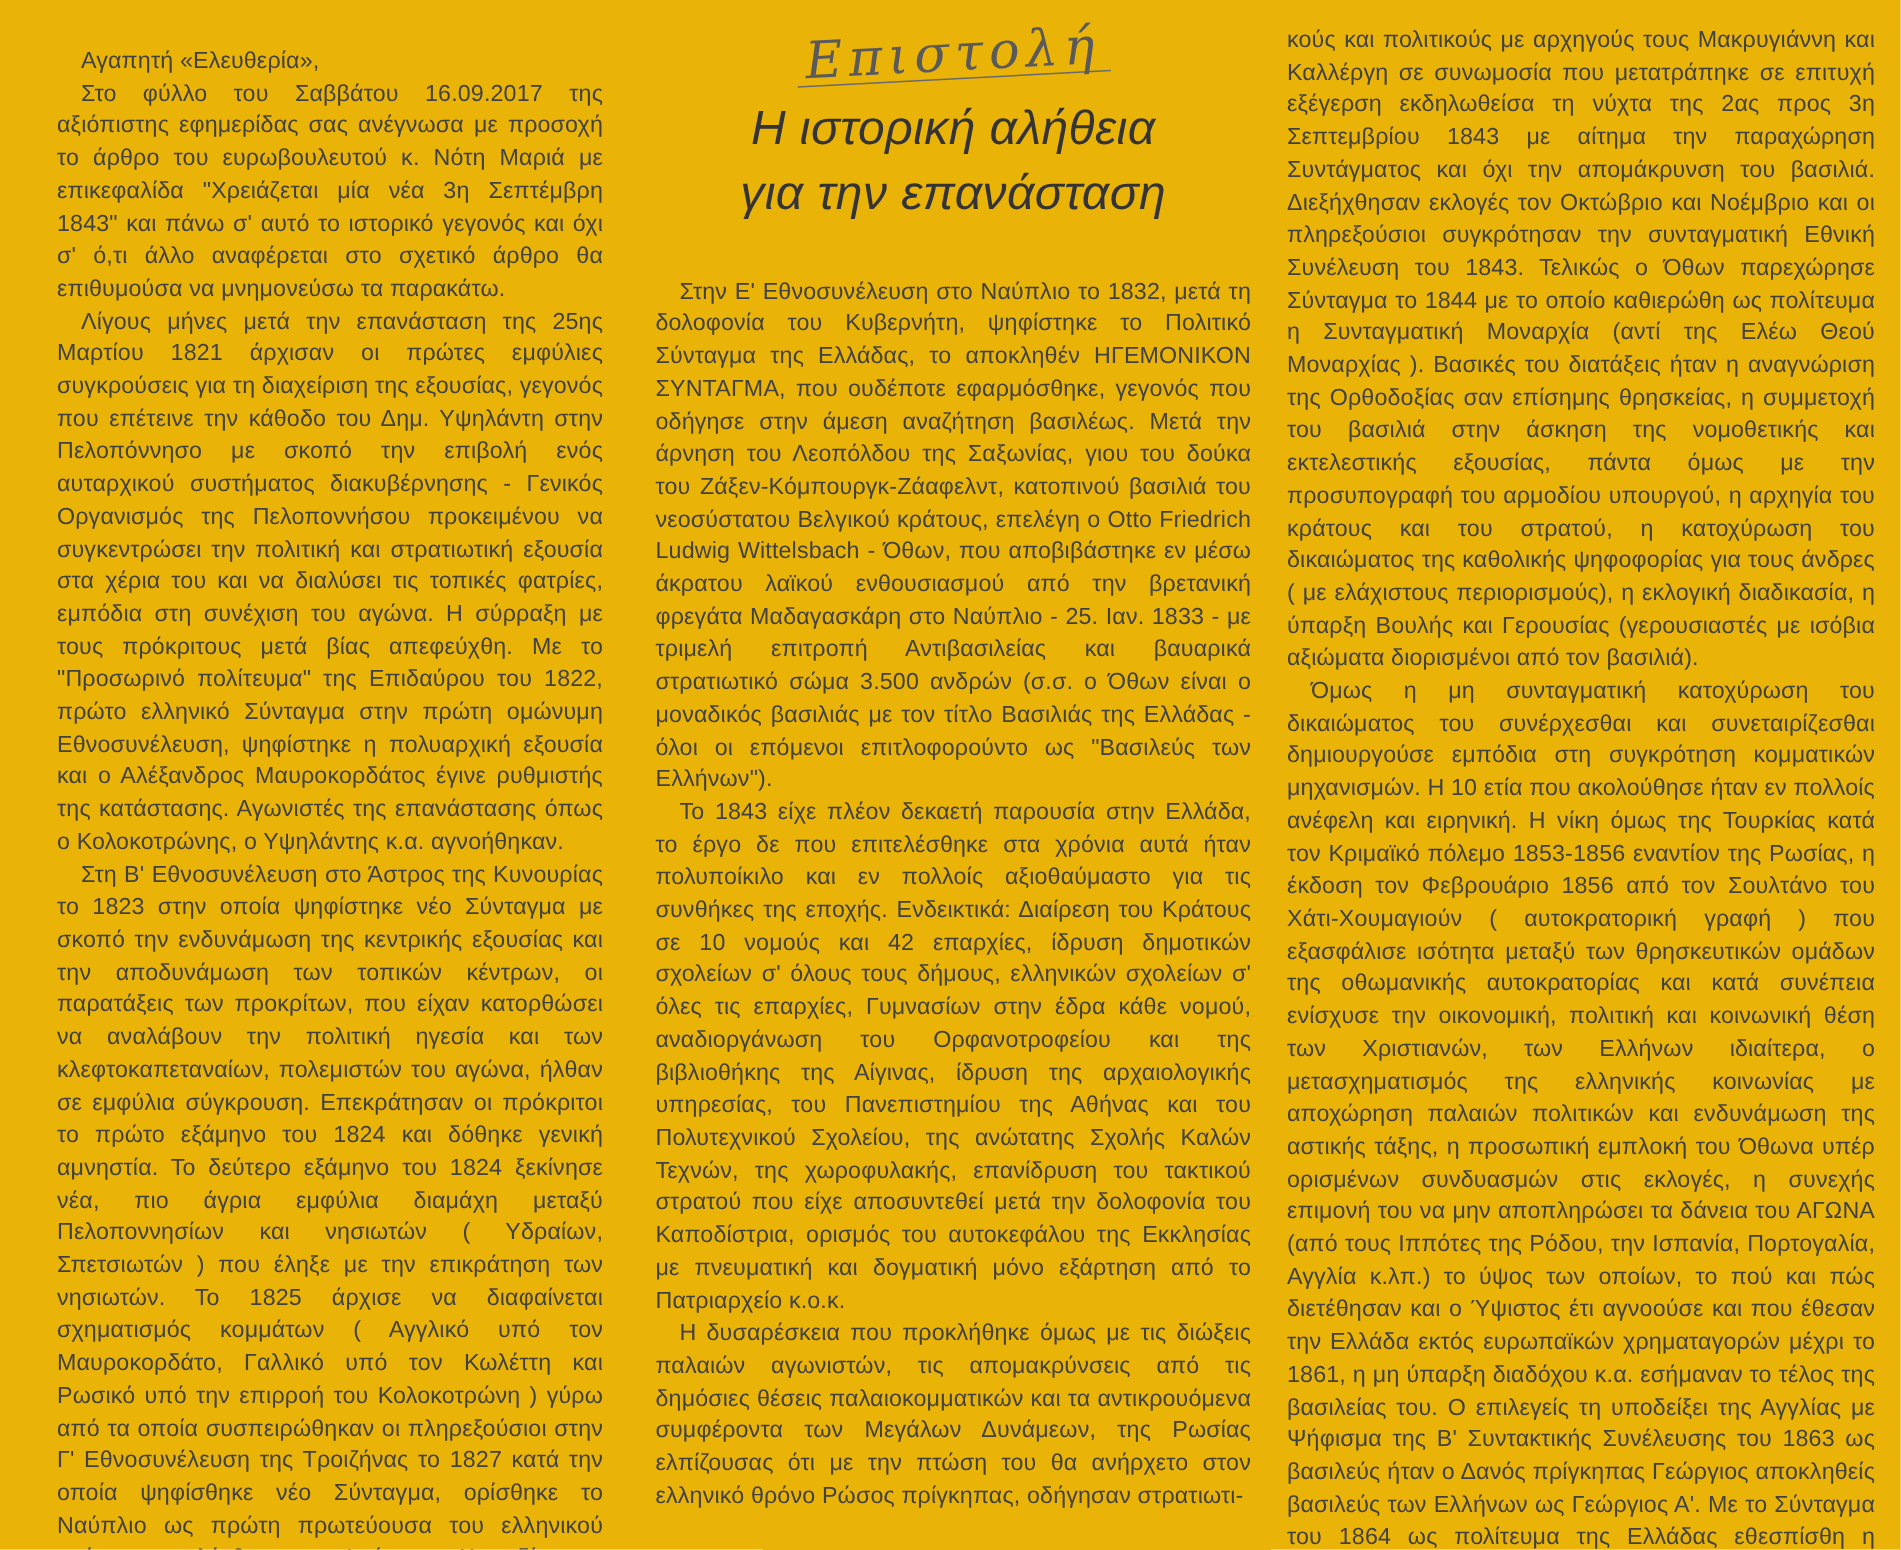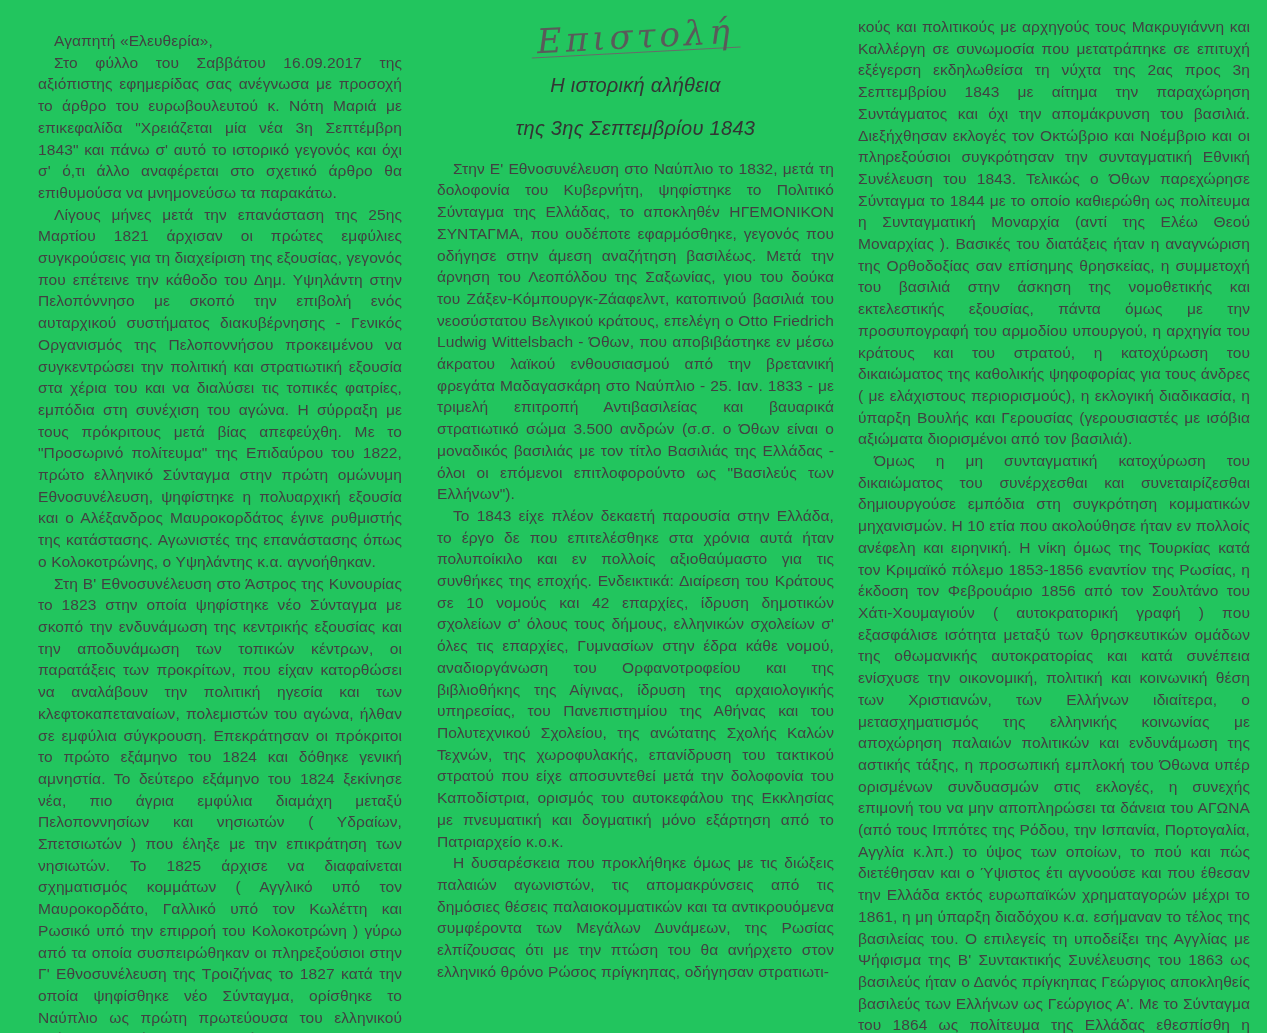--- a/index.html
+++ b/index.html
@@ -7,21 +7,21 @@
     width:1267px;height:1033px;
     background:#fdfdfc;
     position:relative;
     overflow:hidden;
     font-family:"Liberation Sans", sans-serif;
     color:#3e3e3e;
     -webkit-font-smoothing:antialiased;
   }
   .page{
     position:absolute;inset:0;
-    background:#22c55e;
+    background:#eab308;
   }
   .col{
     position:absolute;
     text-align:justify;
     font-size:15.5px;
     line-height:21.7px;
     letter-spacing:.1px;
     color:#424242;
   }
   .col p{
@@ -45,24 +45,24 @@
     color:#5a5a5a;
     letter-spacing:4px;
     transform:rotate(-3deg);
     border-bottom:1.5px solid #6a6a6a;
     padding:0 6px 4px 6px;
   }
   .article-title{
     text-align:center;
     font-style:italic;
     font-weight:500;
-    font-size:20px;
+    font-size:32px;
     line-height:43px;
     color:#343434;
-    margin:6px 0 8px 0;
+    margin:6px 0 34px 0;
     letter-spacing:.3px;
   }
 </style>
 </head>
 <body>
 
 <div class="page">
 
   <div class="col" id="col-left">
     <p>Αγαπητή «Ελευθερία»,</p>
@@ -71,21 +71,21 @@
     <p>Στη Β' Εθνοσυνέλευση στο Άστρος της Κυνουρίας το 1823 στην οποία ψηφίστηκε νέο Σύνταγμα με σκοπό την ενδυνάμωση της κεντρικής εξουσίας και την αποδυνάμωση των τοπικών κέντρων, οι παρατάξεις των προκρίτων, που είχαν κατορθώσει να αναλάβουν την πολιτική ηγεσία και των κλεφτοκαπεταναίων, πολεμιστών του αγώνα, ήλθαν σε εμφύλια σύγκρουση. Επεκράτησαν οι πρόκριτοι το πρώτο εξάμηνο του 1824 και δόθηκε γενική αμνηστία. Το δεύτερο εξάμηνο του 1824 ξεκίνησε νέα, πιο άγρια εμφύλια διαμάχη μεταξύ Πελοποννησίων και νησιωτών ( Υδραίων, Σπετσιωτών ) που έληξε με την επικράτηση των νησιωτών. Το 1825 άρχισε να διαφαίνεται σχηματισμός κομμάτων ( Αγγλικό υπό τον Μαυροκορδάτο, Γαλλικό υπό τον Κωλέττη και Ρωσικό υπό την επιρροή του Κολοκοτρώνη ) γύρω από τα οποία συσπειρώθηκαν οι πληρεξούσιοι στην Γ' Εθνοσυνέλευση της Τροιζήνας το 1827 κατά την οποία ψηφίσθηκε νέο Σύνταγμα, ορίσθηκε το Ναύπλιο ως πρώτη πρωτεύουσα του ελληνικού κράτους, εκλέχθηκε ο Ιωάννης Καποδίστριας πρώτος κυβερνήτης και ανατέθηκε η αρχηγία των ελληνικών ενόπλων δυνάμεων στον Άγγλο ναύαρχο Τόμας Κόχραν.</p>
 
   </div>
 
   <div class="col" id="col-middle">
     <div class="kicker-wrap">
       <span class="kicker">Επιστολή</span>
     </div>
     <div class="article-title">
       <div>Η ιστορική αλήθεια</div>
-      <div>της 3ης Σεπτεμβρίου 1843</div>
+      <div>για την επανάσταση</div>
     </div>
     <p>Στην Ε' Εθνοσυνέλευση στο Ναύπλιο το 1832, μετά τη δολοφονία του Κυβερνήτη, ψηφίστηκε το Πολιτικό Σύνταγμα της Ελλάδας, το αποκληθέν ΗΓΕΜΟΝΙΚΟΝ ΣΥΝΤΑΓΜΑ, που ουδέποτε εφαρμόσθηκε, γεγονός που οδήγησε στην άμεση αναζήτηση βασιλέως. Μετά την άρνηση του Λεοπόλδου της Σαξωνίας, γιου του δούκα του Ζάξεν-Κόμπουργκ-Ζάαφελντ, κατοπινού βασιλιά του νεοσύστατου Βελγικού κράτους, επελέγη ο Otto Friedrich Ludwig Wittelsbach - Όθων, που αποβιβάστηκε εν μέσω άκρατου λαϊκού ενθουσιασμού από την βρετανική φρεγάτα Μαδαγασκάρη στο Ναύπλιο - 25. Ιαν. 1833 - με τριμελή επιτροπή Αντιβασιλείας και βαυαρικά στρατιωτικό σώμα 3.500 ανδρών (σ.σ. ο Όθων είναι ο μοναδικός βασιλιάς με τον τίτλο Βασιλιάς της Ελλάδας - όλοι οι επόμενοι επιτλοφορούντο ως "Βασιλεύς των Ελλήνων").</p>
     <p>Το 1843 είχε πλέον δεκαετή παρουσία στην Ελλάδα, το έργο δε που επιτελέσθηκε στα χρόνια αυτά ήταν πολυποίκιλο και εν πολλοίς αξιοθαύμαστο για τις συνθήκες της εποχής. Ενδεικτικά: Διαίρεση του Κράτους σε 10 νομούς και 42 επαρχίες, ίδρυση δημοτικών σχολείων σ' όλους τους δήμους, ελληνικών σχολείων σ' όλες τις επαρχίες, Γυμνασίων στην έδρα κάθε νομού, αναδιοργάνωση του Ορφανοτροφείου και της βιβλιοθήκης της Αίγινας, ίδρυση της αρχαιολογικής υπηρεσίας, του Πανεπιστημίου της Αθήνας και του Πολυτεχνικού Σχολείου, της ανώτατης Σχολής Καλών Τεχνών, της χωροφυλακής, επανίδρυση του τακτικού στρατού που είχε αποσυντεθεί μετά την δολοφονία του Καποδίστρια, ορισμός του αυτοκεφάλου της Εκκλησίας με πνευματική και δογματική μόνο εξάρτηση από το Πατριαρχείο κ.ο.κ.</p>
     <p>Η δυσαρέσκεια που προκλήθηκε όμως με τις διώξεις παλαιών αγωνιστών, τις απομακρύνσεις από τις δημόσιες θέσεις παλαιοκομματικών και τα αντικρουόμενα συμφέροντα των Μεγάλων Δυνάμεων, της Ρωσίας ελπίζουσας ότι με την πτώση του θα ανήρχετο στον ελληνικό θρόνο Ρώσος πρίγκηπας, οδήγησαν στρατιωτι-</p>
   </div>
 
   <div class="col" id="col-right">
     <p class="no-indent">κούς και πολιτικούς με αρχηγούς τους Μακρυγιάννη και Καλλέργη σε συνωμοσία που μετατράπηκε σε επιτυχή εξέγερση εκδηλωθείσα τη νύχτα της 2ας προς 3η Σεπτεμβρίου 1843 με αίτημα την παραχώρηση Συντάγματος και όχι την απομάκρυνση του βασιλιά. Διεξήχθησαν εκλογές τον Οκτώβριο και Νοέμβριο και οι πληρεξούσιοι συγκρότησαν την συνταγματική Εθνική Συνέλευση του 1843. Τελικώς ο Όθων παρεχώρησε Σύνταγμα το 1844 με το οποίο καθιερώθη ως πολίτευμα η Συνταγματική Μοναρχία (αντί της Ελέω Θεού Μοναρχίας ). Βασικές του διατάξεις ήταν η αναγνώριση της Ορθοδοξίας σαν επίσημης θρησκείας, η συμμετοχή του βασιλιά στην άσκηση της νομοθετικής και εκτελεστικής εξουσίας, πάντα όμως με την προσυπογραφή του αρμοδίου υπουργού, η αρχηγία του κράτους και του στρατού, η κατοχύρωση του δικαιώματος της καθολικής ψηφοφορίας για τους άνδρες ( με ελάχιστους περιορισμούς), η εκλογική διαδικασία, η ύπαρξη Βουλής και Γερουσίας (γερουσιαστές με ισόβια αξιώματα διορισμένοι από τον βασιλιά).</p>
     <p>Όμως η μη συνταγματική κατοχύρωση του δικαιώματος του συνέρχεσθαι και συνεταιρίζεσθαι δημιουργούσε εμπόδια στη συγκρότηση κομματικών μηχανισμών. Η 10 ετία που ακολούθησε ήταν εν πολλοίς ανέφελη και ειρηνική. Η νίκη όμως της Τουρκίας κατά τον Κριμαϊκό πόλεμο 1853-1856 εναντίον της Ρωσίας, η έκδοση τον Φεβρουάριο 1856 από τον Σουλτάνο του Χάτι-Χουμαγιούν ( αυτοκρατορική γραφή ) που εξασφάλισε ισότητα μεταξύ των θρησκευτικών ομάδων της οθωμανικής αυτοκρατορίας και κατά συνέπεια ενίσχυσε την οικονομική, πολιτική και κοινωνική θέση των Χριστιανών, των Ελλήνων ιδιαίτερα, ο μετασχηματισμός της ελληνικής κοινωνίας με αποχώρηση παλαιών πολιτικών και ενδυνάμωση της αστικής τάξης, η προσωπική εμπλοκή του Όθωνα υπέρ ορισμένων συνδυασμών στις εκλογές, η συνεχής επιμονή του να μην αποπληρώσει τα δάνεια του ΑΓΩΝΑ (από τους Ιππότες της Ρόδου, την Ισπανία, Πορτογαλία, Αγγλία κ.λπ.) το ύψος των οποίων, το πού και πώς διετέθησαν και ο Ύψιστος έτι αγνοούσε και που έθεσαν την Ελλάδα εκτός ευρωπαϊκών χρηματαγορών μέχρι το 1861, η μη ύπαρξη διαδόχου κ.α. εσήμαναν το τέλος της βασιλείας του. Ο επιλεγείς τη υποδείξει της Αγγλίας με Ψήφισμα της Β' Συντακτικής Συνέλευσης του 1863 ως βασιλεύς ήταν ο Δανός πρίγκηπας Γεώργιος αποκληθείς βασιλεύς των Ελλήνων ως Γεώργιος Α'. Με το Σύνταγμα του 1864 ως πολίτευμα της Ελλάδας εθεσπίσθη η Βασιλευομένη Δημοκρατία.</p>
 

